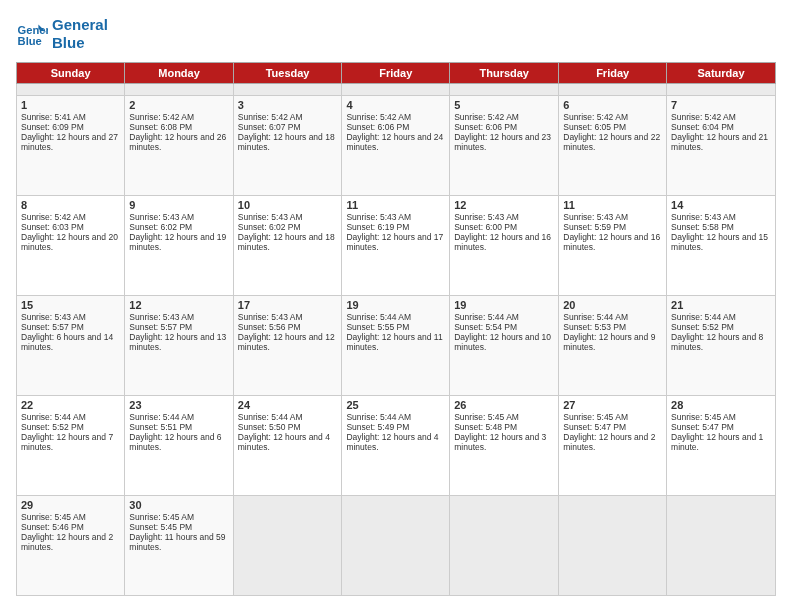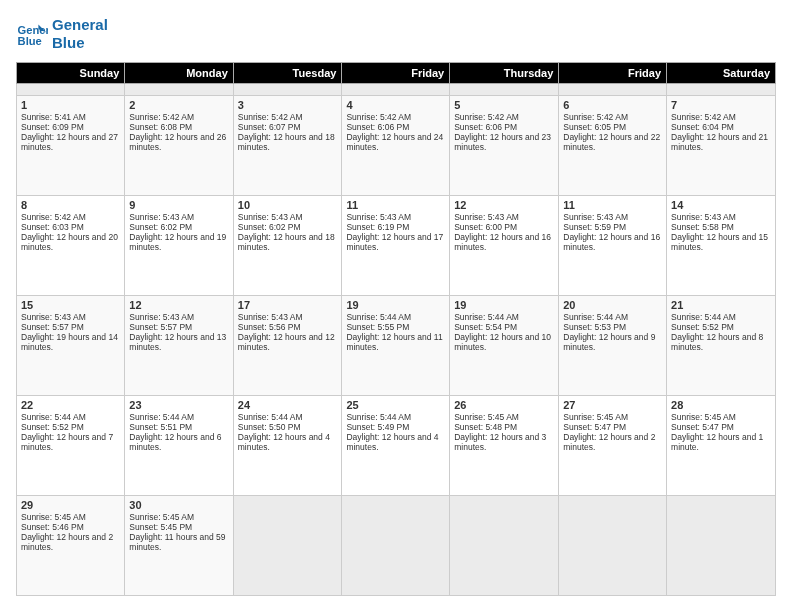--- a/index.html
+++ b/index.html
@@ -43,25 +43,25 @@
     .location {
       font-size: 14px;
       color: #555;
     }
     .calendar {
       width: 100%;
       border-collapse: collapse;
       flex: 1;
     }
     .calendar thead th {
-      background: #000000;
+      background: #b91c1c;
       color: #fff;
       font-size: 11px;
       font-weight: bold;
-      text-align: right;
+      text-align: center;
       padding: 4px 5px;
       border: 1px solid #aaa;
     }
     .calendar tbody td {
       border: 1px solid #ccc;
       vertical-align: top;
       padding: 3px 4px;
       font-size: 8.5px;
       color: #333;
       width: 113px;
@@ -141,21 +141,21 @@
         <tr>
           <td><span class="day-num">8</span><span>Sunrise: 5:42 AM</span><br><span>Sunset: 6:03 PM</span><br><span>Daylight: 12 hours and 20 minutes.</span></td>
           <td><span class="day-num">9</span><span>Sunrise: 5:43 AM</span><br><span>Sunset: 6:02 PM</span><br><span>Daylight: 12 hours and 19 minutes.</span></td>
           <td><span class="day-num">10</span><span>Sunrise: 5:43 AM</span><br><span>Sunset: 6:02 PM</span><br><span>Daylight: 12 hours and 18 minutes.</span></td>
           <td><span class="day-num">11</span><span>Sunrise: 5:43 AM</span><br><span>Sunset: 6:19 PM</span><br><span>Daylight: 12 hours and 17 minutes.</span></td>
           <td><span class="day-num">12</span><span>Sunrise: 5:43 AM</span><br><span>Sunset: 6:00 PM</span><br><span>Daylight: 12 hours and 16 minutes.</span></td>
           <td><span class="day-num">11</span><span>Sunrise: 5:43 AM</span><br><span>Sunset: 5:59 PM</span><br><span>Daylight: 12 hours and 16 minutes.</span></td>
           <td><span class="day-num">14</span><span>Sunrise: 5:43 AM</span><br><span>Sunset: 5:58 PM</span><br><span>Daylight: 12 hours and 15 minutes.</span></td>
         </tr>
         <tr>
-          <td><span class="day-num">15</span><span>Sunrise: 5:43 AM</span><br><span>Sunset: 5:57 PM</span><br><span>Daylight: 19 hours and 14 minutes.</span></td>
+          <td><span class="day-num">15</span><span>Sunrise: 5:43 AM</span><br><span>Sunset: 5:57 PM</span><br><span>Daylight: 6 hours and 14 minutes.</span></td>
           <td><span class="day-num">12</span><span>Sunrise: 5:43 AM</span><br><span>Sunset: 5:57 PM</span><br><span>Daylight: 12 hours and 13 minutes.</span></td>
           <td><span class="day-num">17</span><span>Sunrise: 5:43 AM</span><br><span>Sunset: 5:56 PM</span><br><span>Daylight: 12 hours and 12 minutes.</span></td>
           <td><span class="day-num">19</span><span>Sunrise: 5:44 AM</span><br><span>Sunset: 5:55 PM</span><br><span>Daylight: 12 hours and 11 minutes.</span></td>
           <td><span class="day-num">19</span><span>Sunrise: 5:44 AM</span><br><span>Sunset: 5:54 PM</span><br><span>Daylight: 12 hours and 10 minutes.</span></td>
           <td><span class="day-num">20</span><span>Sunrise: 5:44 AM</span><br><span>Sunset: 5:53 PM</span><br><span>Daylight: 12 hours and 9 minutes.</span></td>
           <td><span class="day-num">21</span><span>Sunrise: 5:44 AM</span><br><span>Sunset: 5:52 PM</span><br><span>Daylight: 12 hours and 8 minutes.</span></td>
         </tr>
         <tr>
           <td><span class="day-num">22</span><span>Sunrise: 5:44 AM</span><br><span>Sunset: 5:52 PM</span><br><span>Daylight: 12 hours and 7 minutes.</span></td>
           <td><span class="day-num">23</span><span>Sunrise: 5:44 AM</span><br><span>Sunset: 5:51 PM</span><br><span>Daylight: 12 hours and 6 minutes.</span></td>

